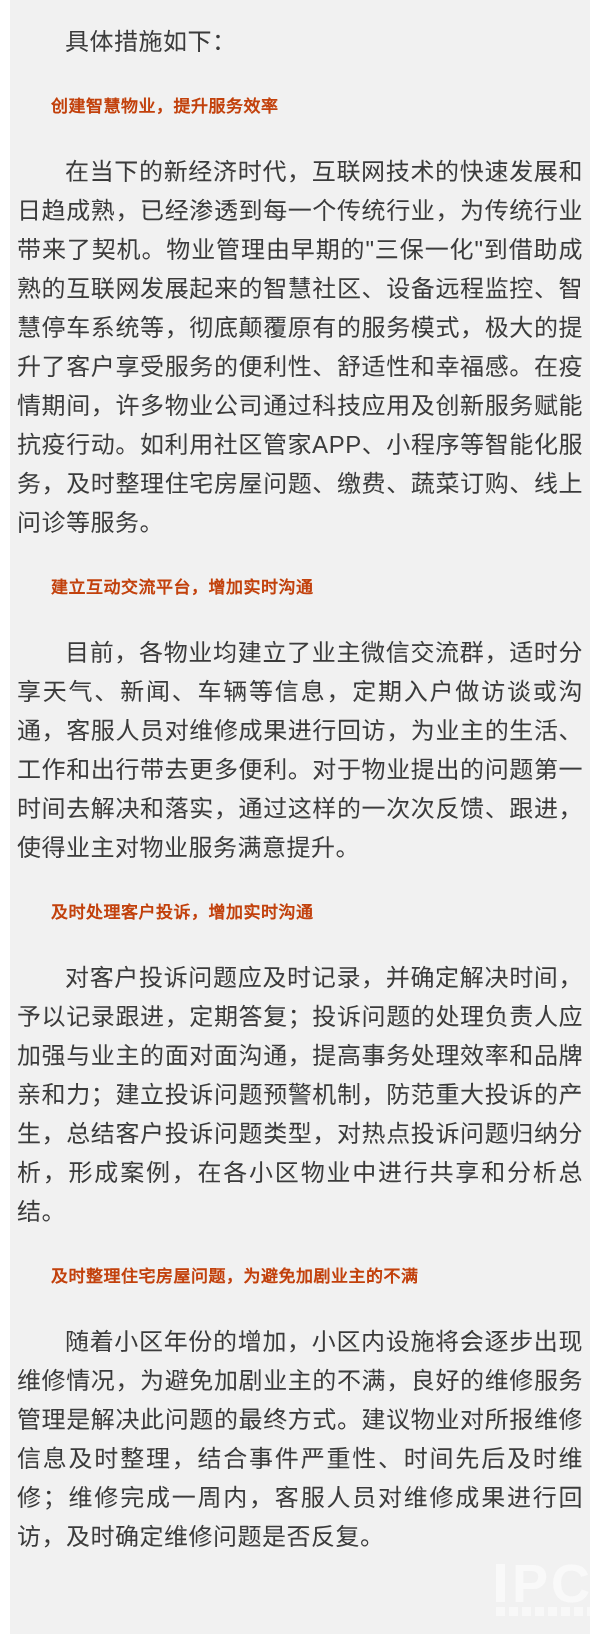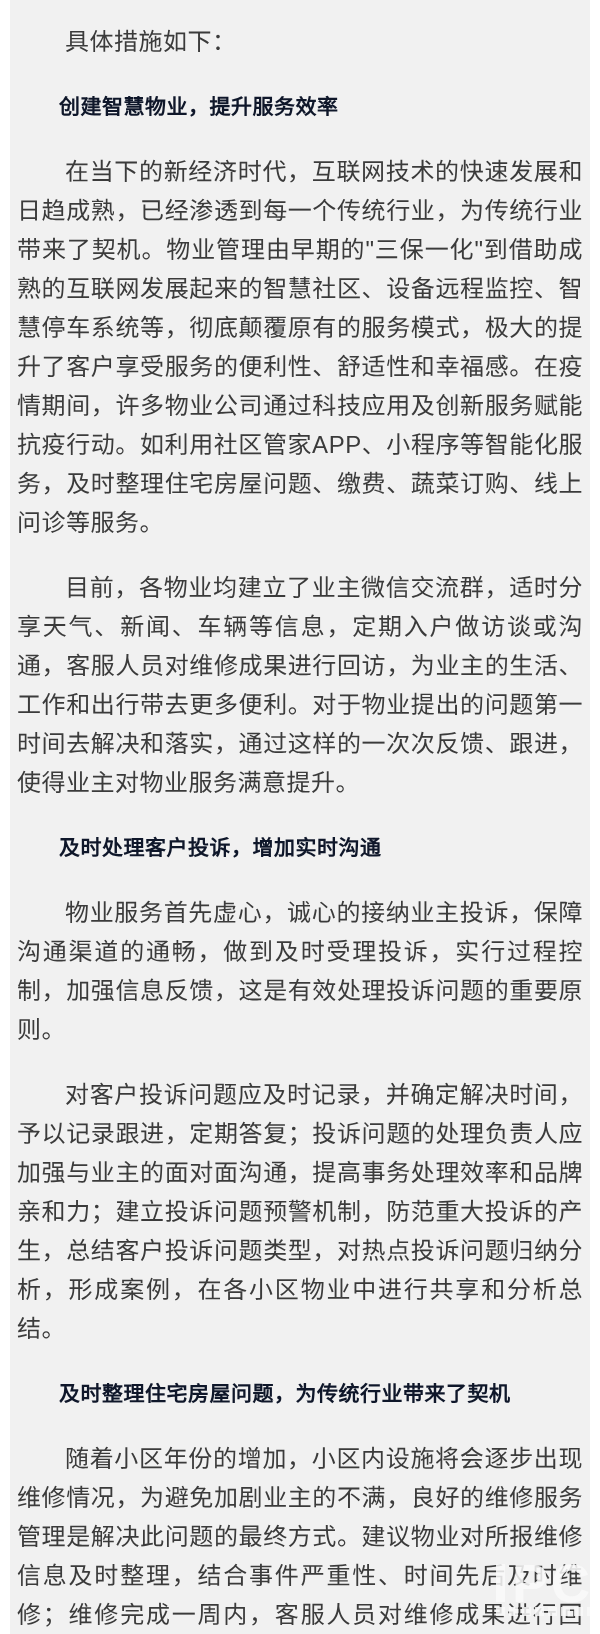--- a/index.html
+++ b/index.html
@@ -35,22 +35,22 @@
     line-height: 39px;
     text-indent: 2em;
     text-align: justify;
     letter-spacing: 0.5px;
   }
   .page p {
     color: #3b3b3b;
     font-weight: 400;
   }
   .page h2 {
-    color: #0f172a;
-    font-size: 21px;
+    color: #c2410c;
+    font-size: 17px;
     font-weight: 700;
   }
   
   .watermark {
     position: absolute;
     right: -14px;
     bottom: 18px;
     opacity: 0.85;
     pointer-events: none;
   }
@@ -89,30 +89,30 @@
 
 <div class="frame">
   <article class="page">
 
     <p>具体措施如下：</p>
 
     <h2>创建智慧物业，提升服务效率</h2>
 
     <p>在当下的新经济时代，互联网技术的快速发展和日趋成熟，已经渗透到每一个传统行业，为传统行业带来了契机。物业管理由早期的"三保一化"到借助成熟的互联网发展起来的智慧社区、设备远程监控、智慧停车系统等，彻底颠覆原有的服务模式，极大的提升了客户享受服务的便利性、舒适性和幸福感。在疫情期间，许多物业公司通过科技应用及创新服务赋能抗疫行动。如利用社区管家APP、小程序等智能化服务，及时整理住宅房屋问题、缴费、蔬菜订购、线上问诊等服务。</p>
 
+    <h2>建立互动交流平台，增加实时沟通</h2>
 
     <p>目前，各物业均建立了业主微信交流群，适时分享天气、新闻、车辆等信息，定期入户做访谈或沟通，客服人员对维修成果进行回访，为业主的生活、工作和出行带去更多便利。对于物业提出的问题第一时间去解决和落实，通过这样的一次次反馈、跟进，使得业主对物业服务满意提升。</p>
 
     <h2>及时处理客户投诉，增加实时沟通</h2>
 
-    <p>物业服务首先虚心，诚心的接纳业主投诉，保障沟通渠道的通畅，做到及时受理投诉，实行过程控制，加强信息反馈，这是有效处理投诉问题的重要原则。</p>
 
     <p>对客户投诉问题应及时记录，并确定解决时间，予以记录跟进，定期答复；投诉问题的处理负责人应加强与业主的面对面沟通，提高事务处理效率和品牌亲和力；建立投诉问题预警机制，防范重大投诉的产生，总结客户投诉问题类型，对热点投诉问题归纳分析，形成案例，在各小区物业中进行共享和分析总结。</p>
 
-    <h2>及时整理住宅房屋问题，为传统行业带来了契机</h2>
+    <h2>及时整理住宅房屋问题，为避免加剧业主的不满</h2>
 
     <p>随着小区年份的增加，小区内设施将会逐步出现维修情况，为避免加剧业主的不满，良好的维修服务管理是解决此问题的最终方式。建议物业对所报维修信息及时整理，结合事件严重性、时间先后及时维修；维修完成一周内，客服人员对维修成果进行回访，及时确定维修问题是否反复。</p>
 
     <div class="watermark">
       <div class="wm-logo">
         <span class="wm-bar"></span>
         <span class="wm-text">PC</span>
       </div>
       <div class="wm-sub"></div>
     </div>

